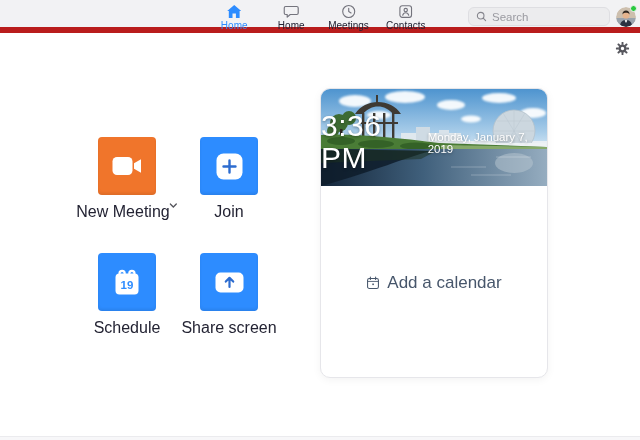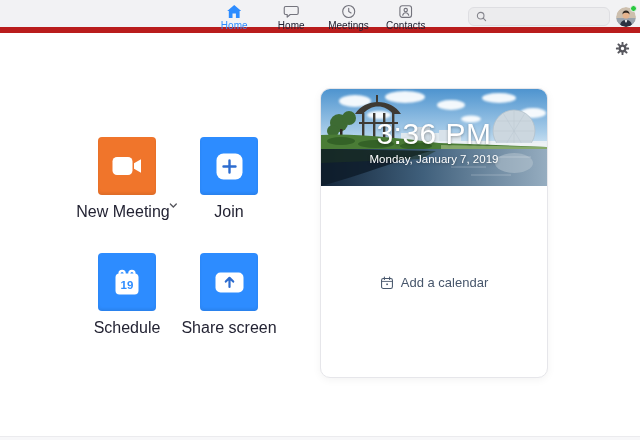--- a/index.html
+++ b/index.html
@@ -70,32 +70,32 @@
     background:#ffffff; border:1px solid #e6e6ea; border-radius:10px;
     box-shadow:0 2px 8px rgba(0,0,0,0.05);
   }
   .card-photo {
     position:relative; width:100%; height:97px;
     border-radius:9px 9px 0 0; overflow:hidden;
   }
   .card-photo svg { display:block; }
   .time-overlay {
     position:absolute; left:0; top:0; width:100%; height:100%;
-    display:flex; flex-direction:column; align-items:center; justify-content:center;
+    display:flex; align-items:center; justify-content:center;
     color:#ffffff; text-shadow:0 1px 3px rgba(0,0,0,0.35); padding-top:8px;
   }
   .time-big { font-size:30px; line-height:32px; font-weight:400; letter-spacing:0.5px; }
   .date-small { font-size:11.5px; margin-top:3px; }
   .card-body {
     position:absolute; left:0; top:97px; width:100%; height:193px;
     display:flex; align-items:center; justify-content:center;
   }
   .add-cal {
     display:flex; align-items:center; gap:7px; cursor:pointer;
-    font-size:13px; color:#47566b;
+    font-size:17px; color:#47566b;
   }
   
   .bottom-strip {
     position:absolute; left:0; bottom:0; width:640px; height:4px;
     background:#f7f7f9; border-top:1px solid #ebebee;
   }
 </style>
 </head>
 <body>
 
@@ -143,20 +143,21 @@
     </div>
   </div>
 
   <div class="search-box">
     <span style="display:flex;">
       <svg width="11" height="11" viewBox="0 0 16 16" fill="none" stroke="#85858d" stroke-width="1.6" stroke-linecap="round">
         <circle cx="6.8" cy="6.8" r="4.8"></circle>
         <path d="M10.5 10.5 L14 14"></path>
       </svg>
     </span>
+    <input type="text" placeholder="Search" style="">
   </div>
 
   <div class="avatar-wrap">
     <svg width="20" height="20" viewBox="0 0 20 20">
       <defs>
         <clipPath id="avclip">
             <circle cx="10" cy="10" r="10"></circle>
           </clipPath>
       </defs>
       <g clip-path="url(#avclip)">

